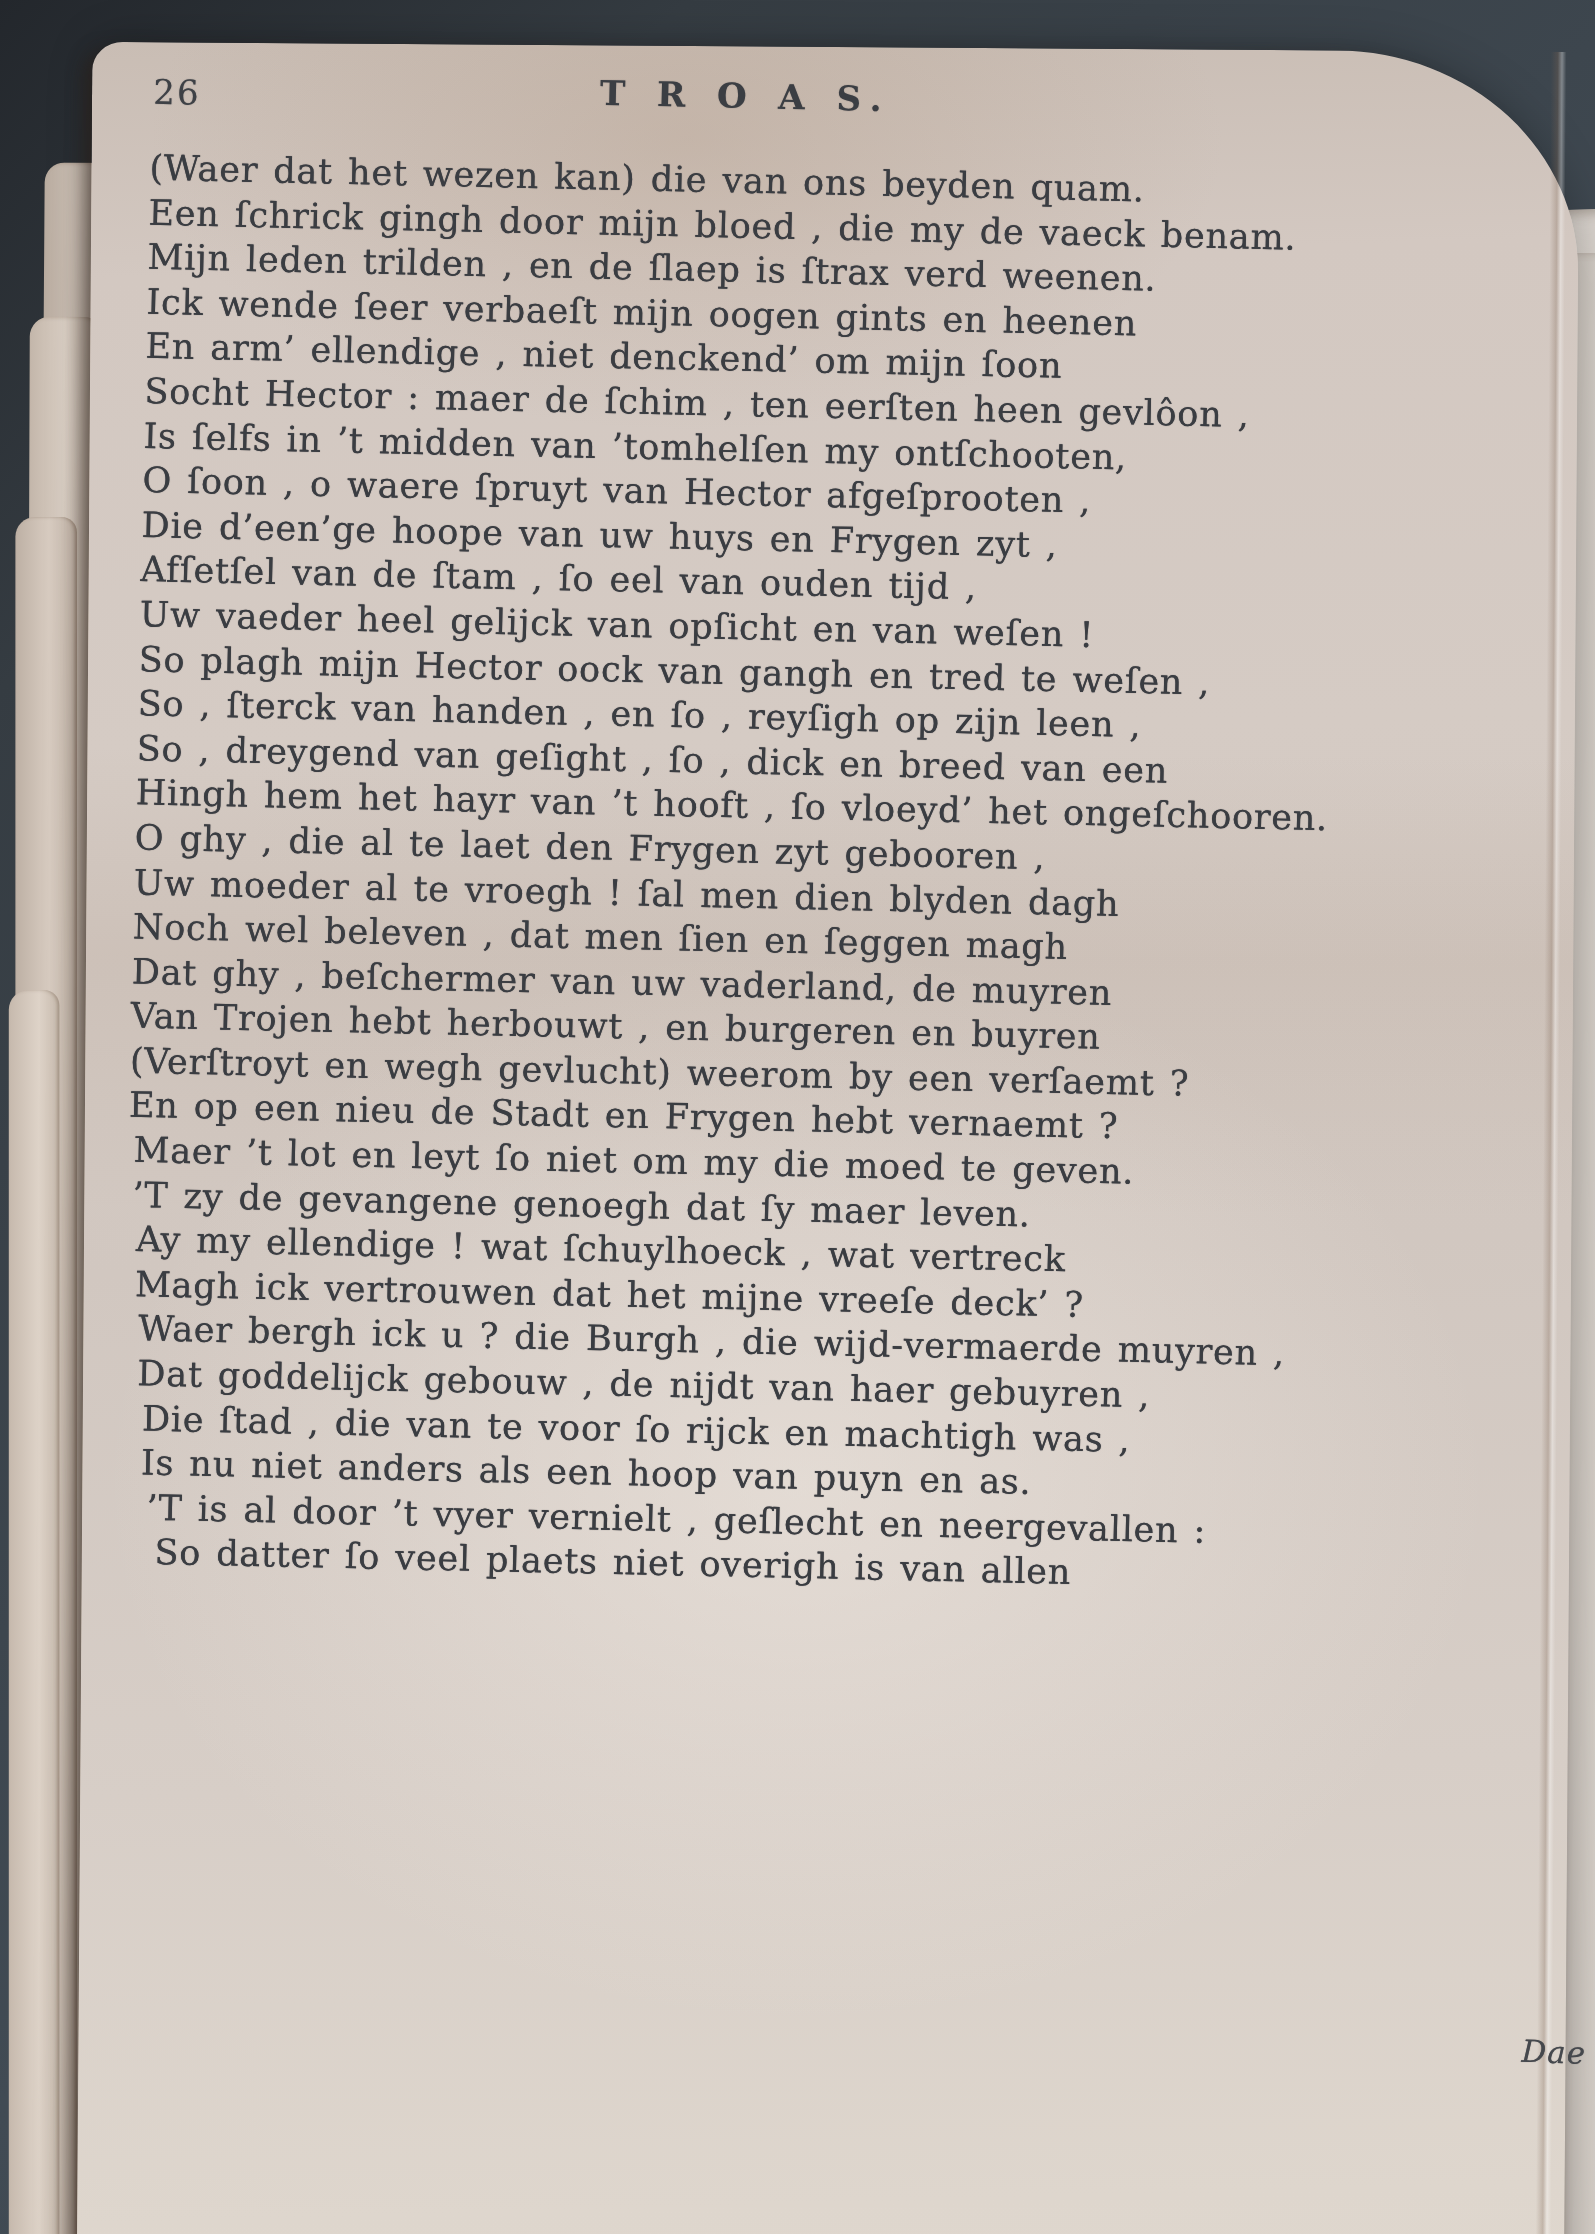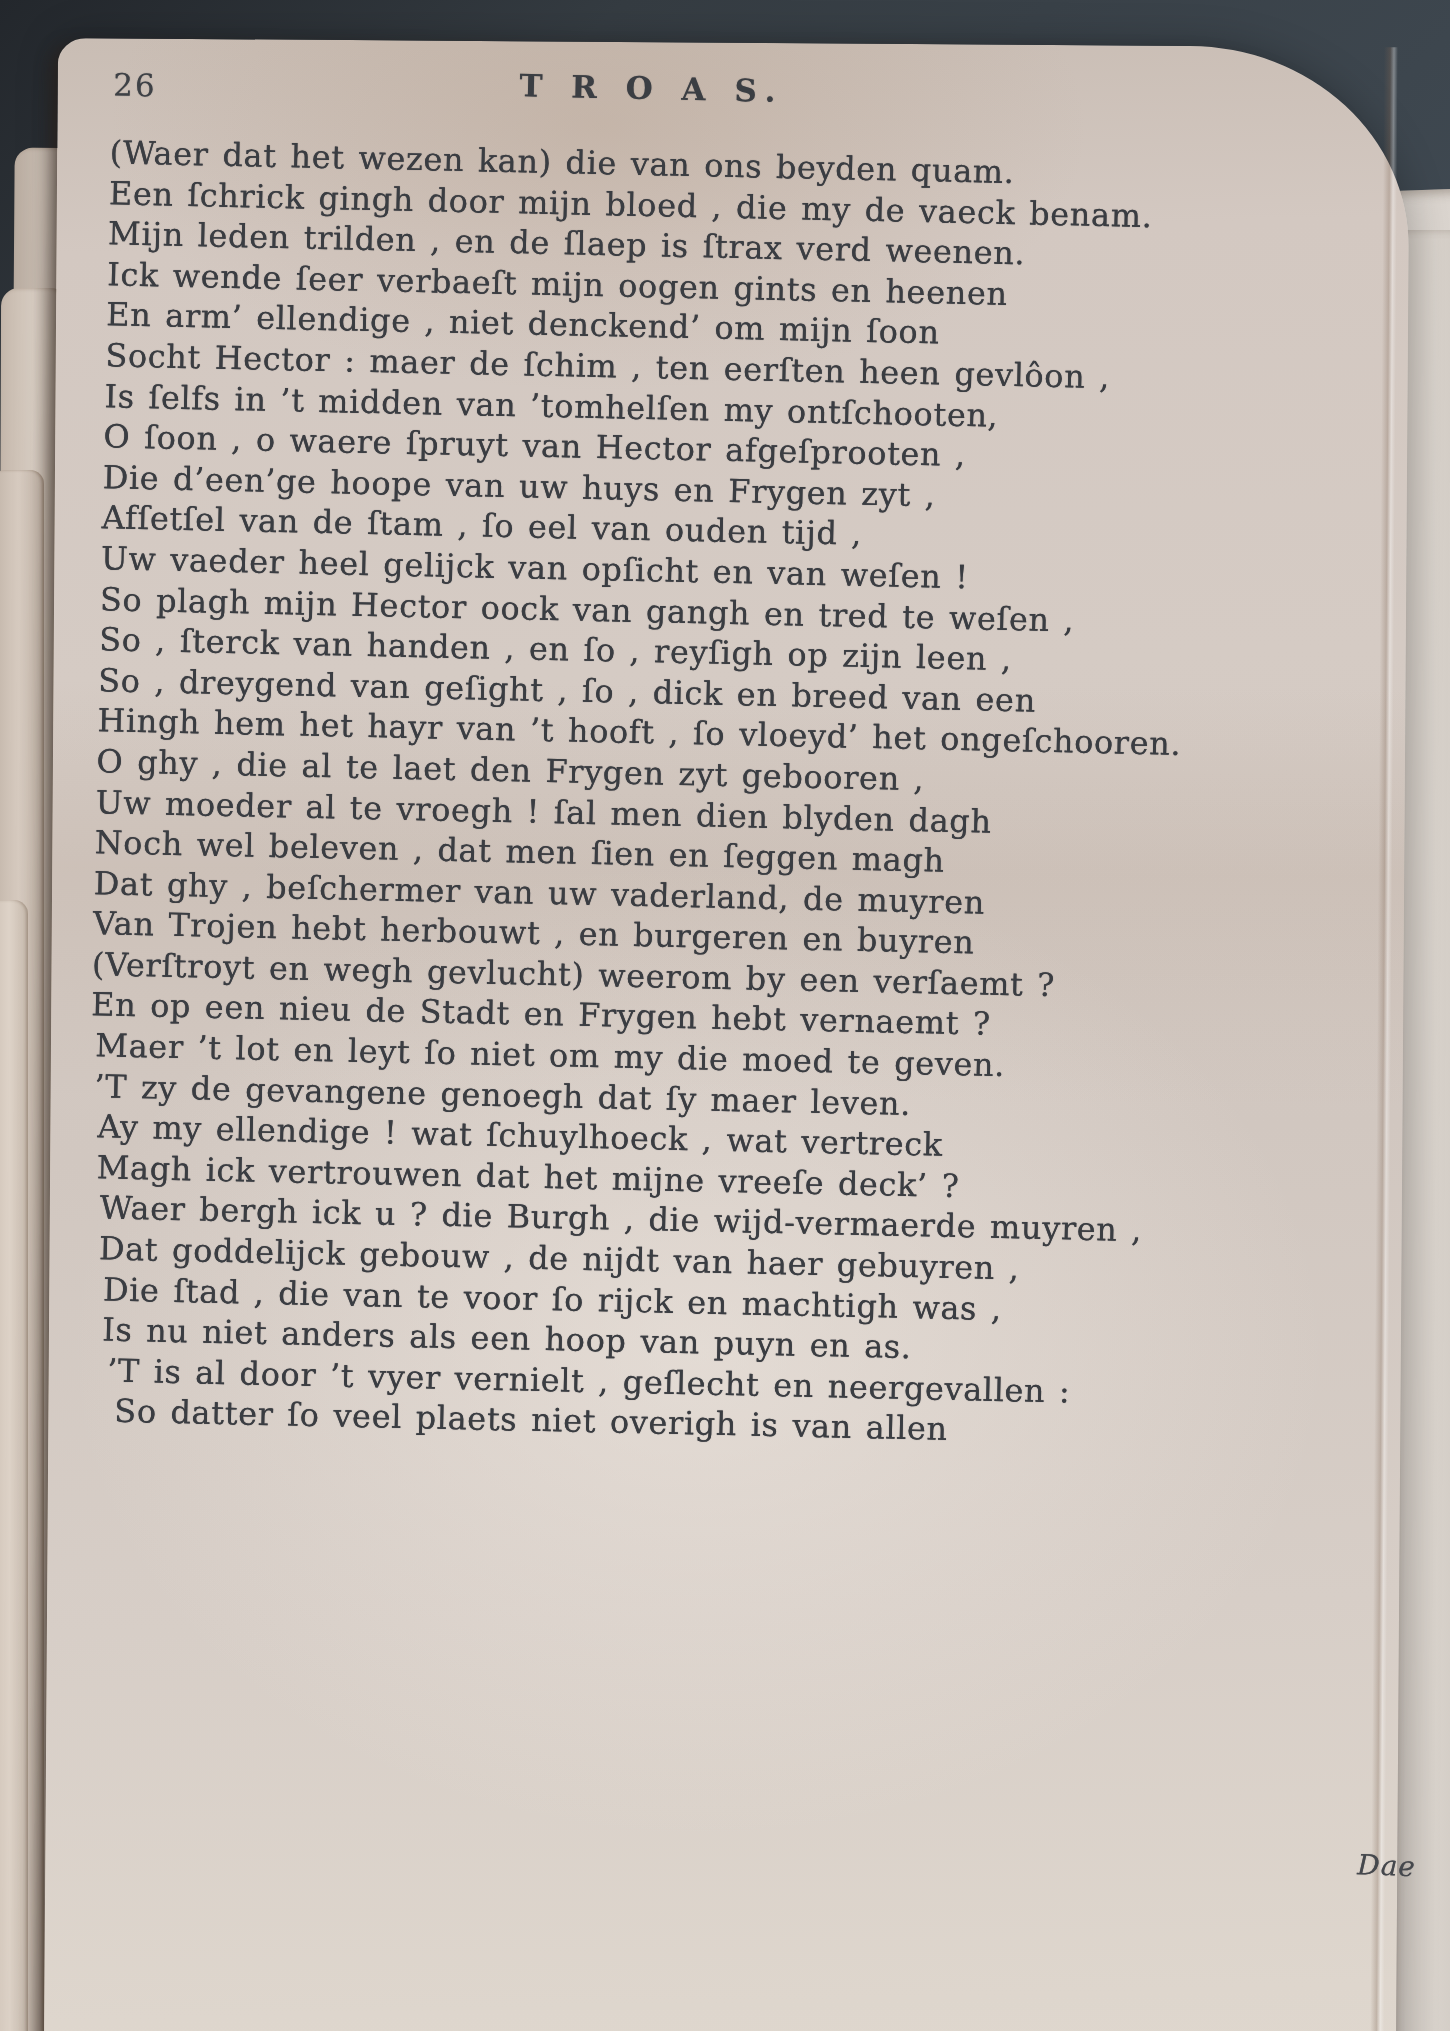--- a/index.html
+++ b/index.html
@@ -1,21 +1,21 @@
 <!DOCTYPE html>
 <html><head>
 <meta charset="utf-8">
 <style>
   html,body{margin:0;padding:0;}
   body{
     width:1450px;height:2031px;overflow:hidden;position:relative;
     background:linear-gradient(135deg,#23272c 0%,#353c42 18%,#414b54 55%,#3a424a 100%);
     font-family:"DejaVu Serif","Liberation Serif",serif;
   }
-  .scene{position:absolute;inset:0;}
+  .scene{position:absolute;inset:0;margin-left:26px;}
 
   
   .stack{position:absolute;top:0;bottom:-40px;border-radius:18px 14px 0 0;}
   .stack-a{left:8px;top:148px;width:84px;background:linear-gradient(90deg,#b9aca0,#d6cabf 45%,#c4b5a8);
            box-shadow:inset -3px 0 4px rgba(110,85,65,.45);transform:rotate(.4deg);}
   .stack-b{left:-2px;top:288px;width:64px;background:linear-gradient(90deg,#c3b6aa,#dbd0c5 50%,#c9bbae);
            box-shadow:inset -3px 0 4px rgba(110,85,65,.4);transform:rotate(.2deg);}
   .stack-c{left:-12px;top:470px;width:56px;background:linear-gradient(90deg,#bdb0a4,#d8ccc1 55%,#c6b8ab);
            box-shadow:inset -2px 0 3px rgba(110,85,65,.4);}
   .stack-d{left:-18px;top:900px;width:46px;background:linear-gradient(90deg,#c6b9ad,#ded3c8 60%,#cabdb0);

